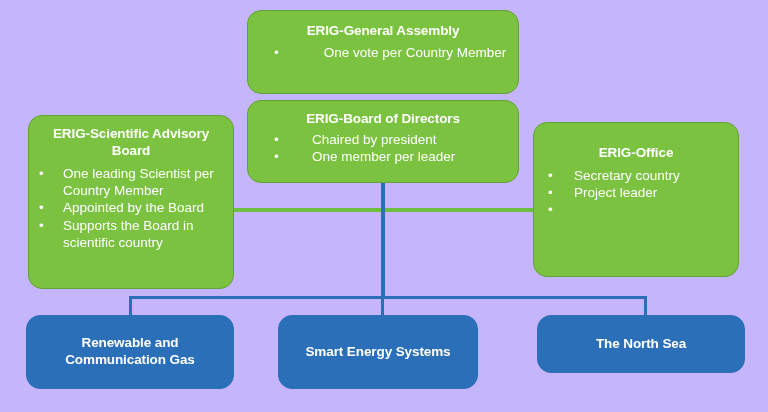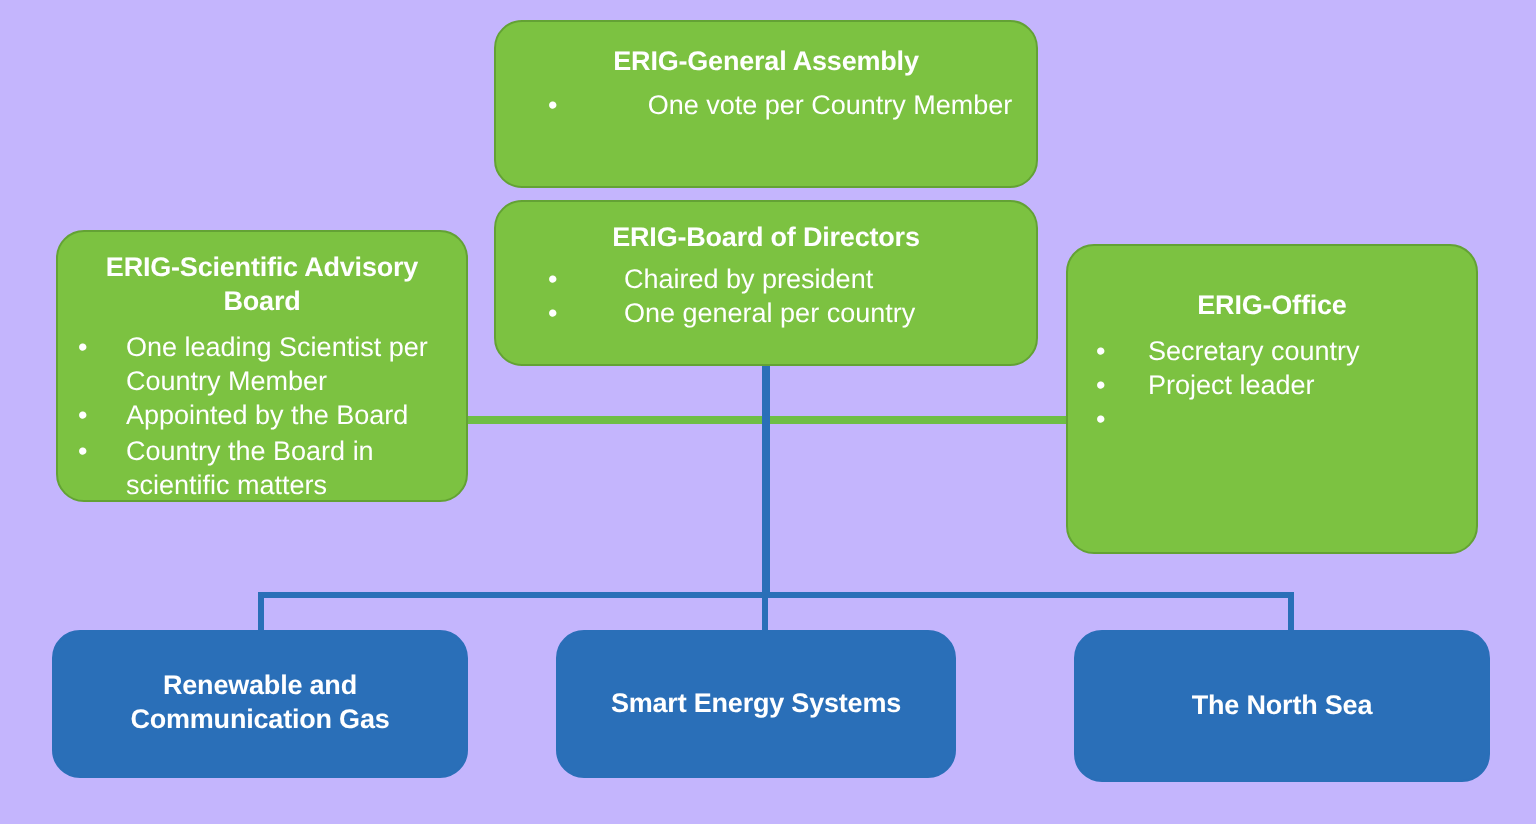--- a/index.html
+++ b/index.html
@@ -85,39 +85,39 @@
 
   #box-board {
     left: 247px; top: 100px; width: 272px; height: 83px;
   }
   #box-board .node-title { margin-top: 10px; }
   #box-board .bullets { margin-left: 26px; margin-top: 3px; }
   #box-board .bullets li .bullet-dot { left: 0px; }
   #box-board .bullets li .bullet-text { margin-left: 38px; }
 
   #box-advisory {
-    left: 28px; top: 115px; width: 206px; height: 136px;
+    left: 28px; top: 115px; width: 206px; height: 174px;
   }
   #box-advisory .node-title { margin-top: 10px; padding: 0 16px; }
   #box-advisory .bullets { margin-left: 10px; margin-top: 5px; }
   #box-advisory .bullets li { margin-bottom: 0px; }
   #box-advisory .bullets li .bullet-dot { left: 0px; }
   #box-advisory .bullets li .bullet-text { margin-left: 24px; }
 
   #box-office {
     left: 533px; top: 122px; width: 206px; height: 155px;
   }
   #box-office .node-title { margin-top: 22px; }
   #box-office .bullets { margin-left: 14px; margin-top: 5px; }
   #box-office .bullets li .bullet-dot { left: 0px; }
   #box-office .bullets li .bullet-text { margin-left: 26px; }
 
   #box-gas    { left: 26px;  top: 315px; width: 208px; height: 74px; }
   #box-smart  { left: 278px; top: 315px; width: 200px; height: 74px; }
-  #box-north  { left: 537px; top: 315px; width: 208px; height: 76px; }
+  #box-north  { left: 537px; top: 315px; width: 208px; height: 58px; }
 
   
   .conn {
     position: absolute;
     z-index: 1;
   }
   .conn.green-line { background: #6FBE44; }
   .conn.blue-line  { background: #2A6FB8; }
 
   
@@ -164,39 +164,39 @@
 
   <div class="node green" id="box-board">
     <div class="node-title">ERIG-Board of Directors</div>
     <ul class="bullets">
       <li>
         <span class="bullet-dot">•</span>
         <span class="bullet-text">Chaired by president</span>
       </li>
       <li>
         <span class="bullet-dot">•</span>
-        <span class="bullet-text">One general per country</span>
+        <span class="bullet-text">One member per leader</span>
       </li>
     </ul>
   </div>
 
   <div class="node green" id="box-advisory">
     <div class="node-title">ERIG-Scientific Advisory Board</div>
     <ul class="bullets">
       <li>
         <span class="bullet-dot">•</span>
         <span class="bullet-text">One leading Scientist per Country Member</span>
       </li>
       <li>
         <span class="bullet-dot">•</span>
         <span class="bullet-text">Appointed by the Board</span>
       </li>
       <li>
         <span class="bullet-dot">•</span>
-        <span class="bullet-text">Country the Board in scientific matters</span>
+        <span class="bullet-text">Supports the Board in scientific country</span>
       </li>
     </ul>
   </div>
 
   <div class="node green" id="box-office">
     <div class="node-title">ERIG-Office</div>
     <ul class="bullets">
       <li>
         <span class="bullet-dot">•</span>
         <span class="bullet-text">Secretary country</span>

